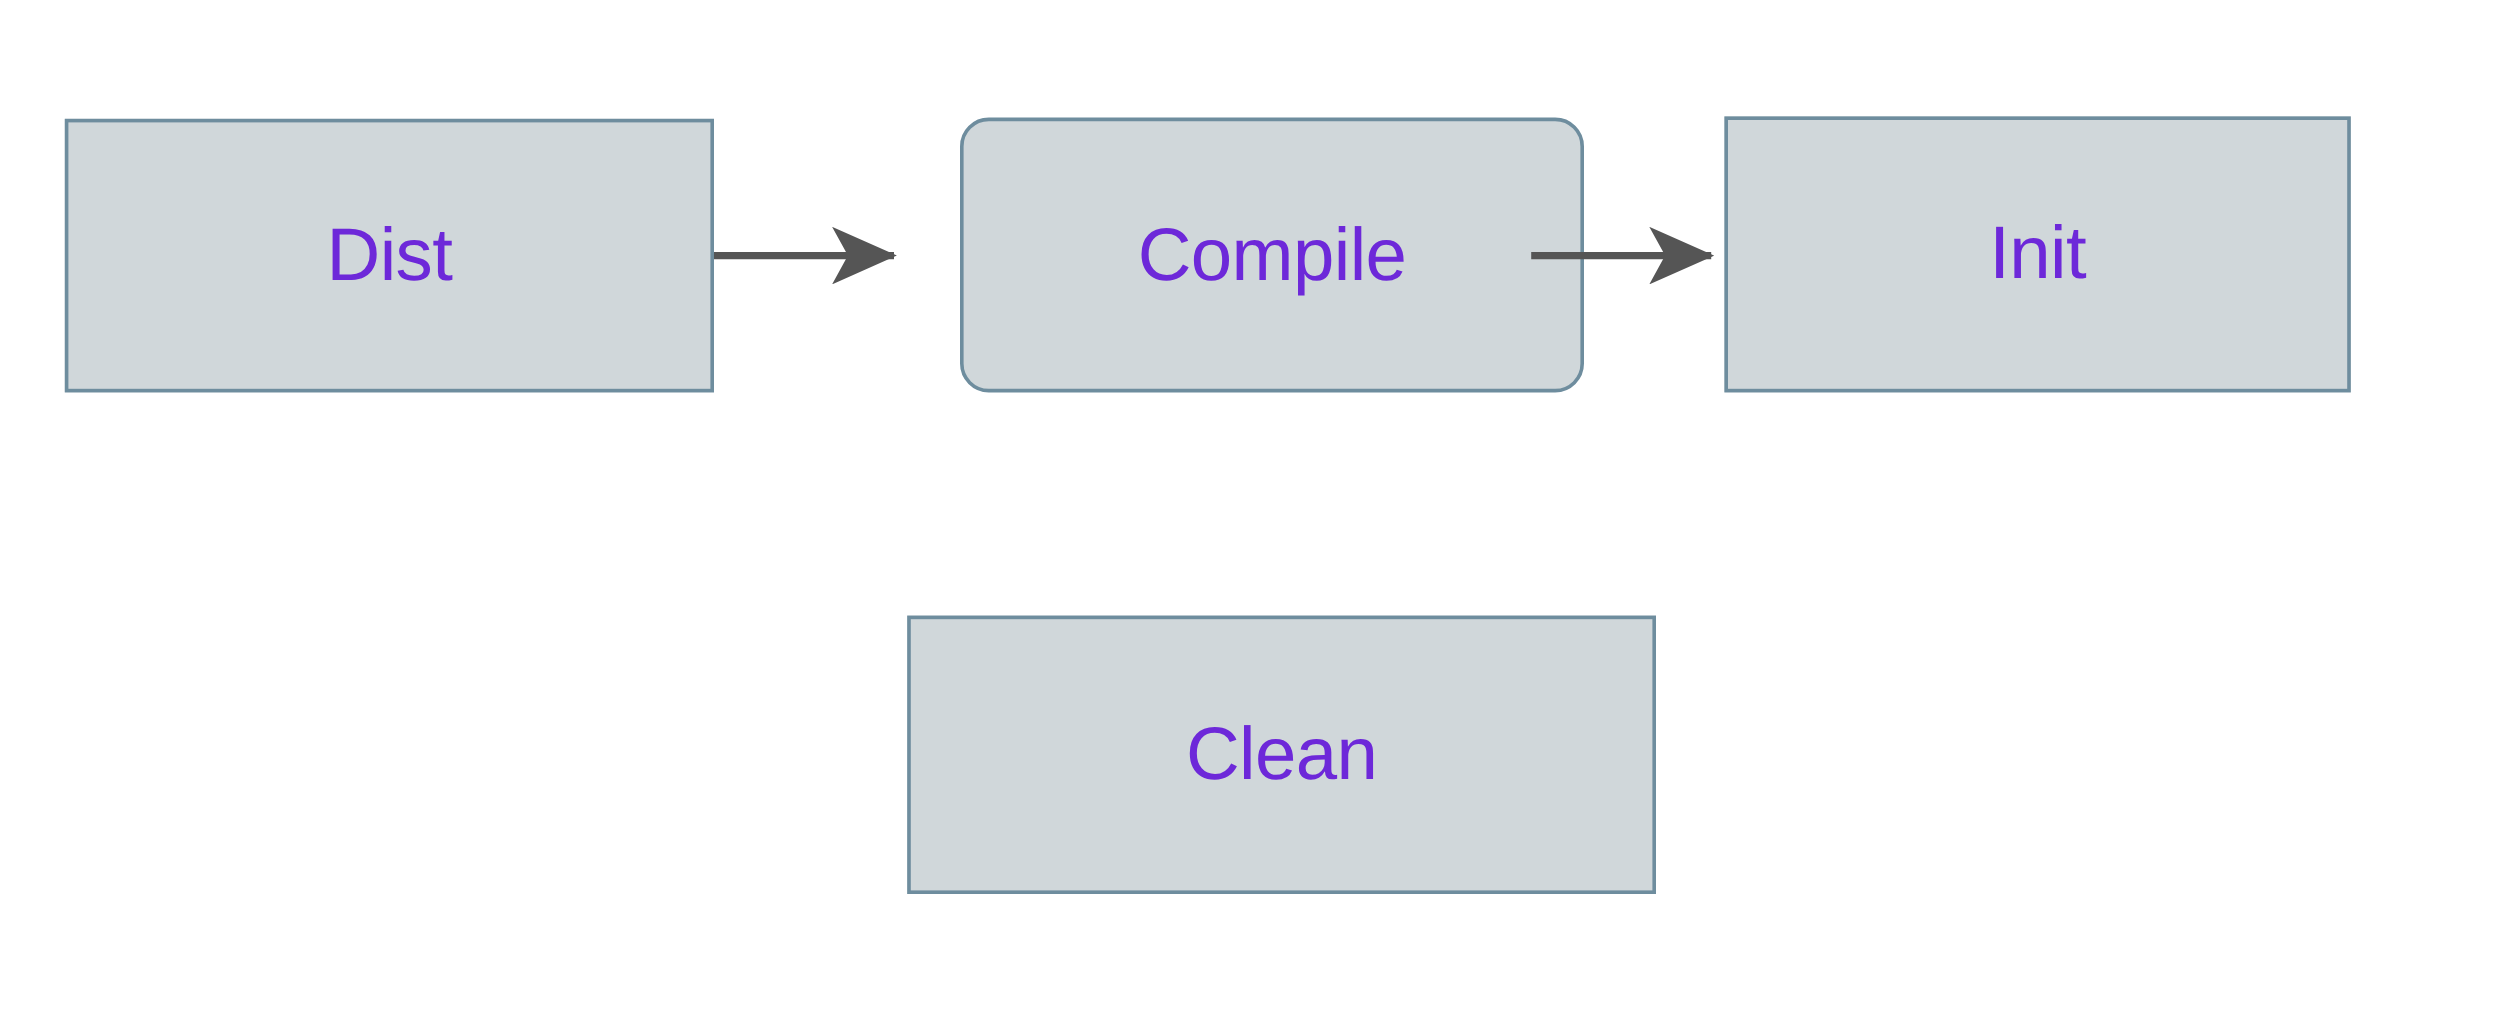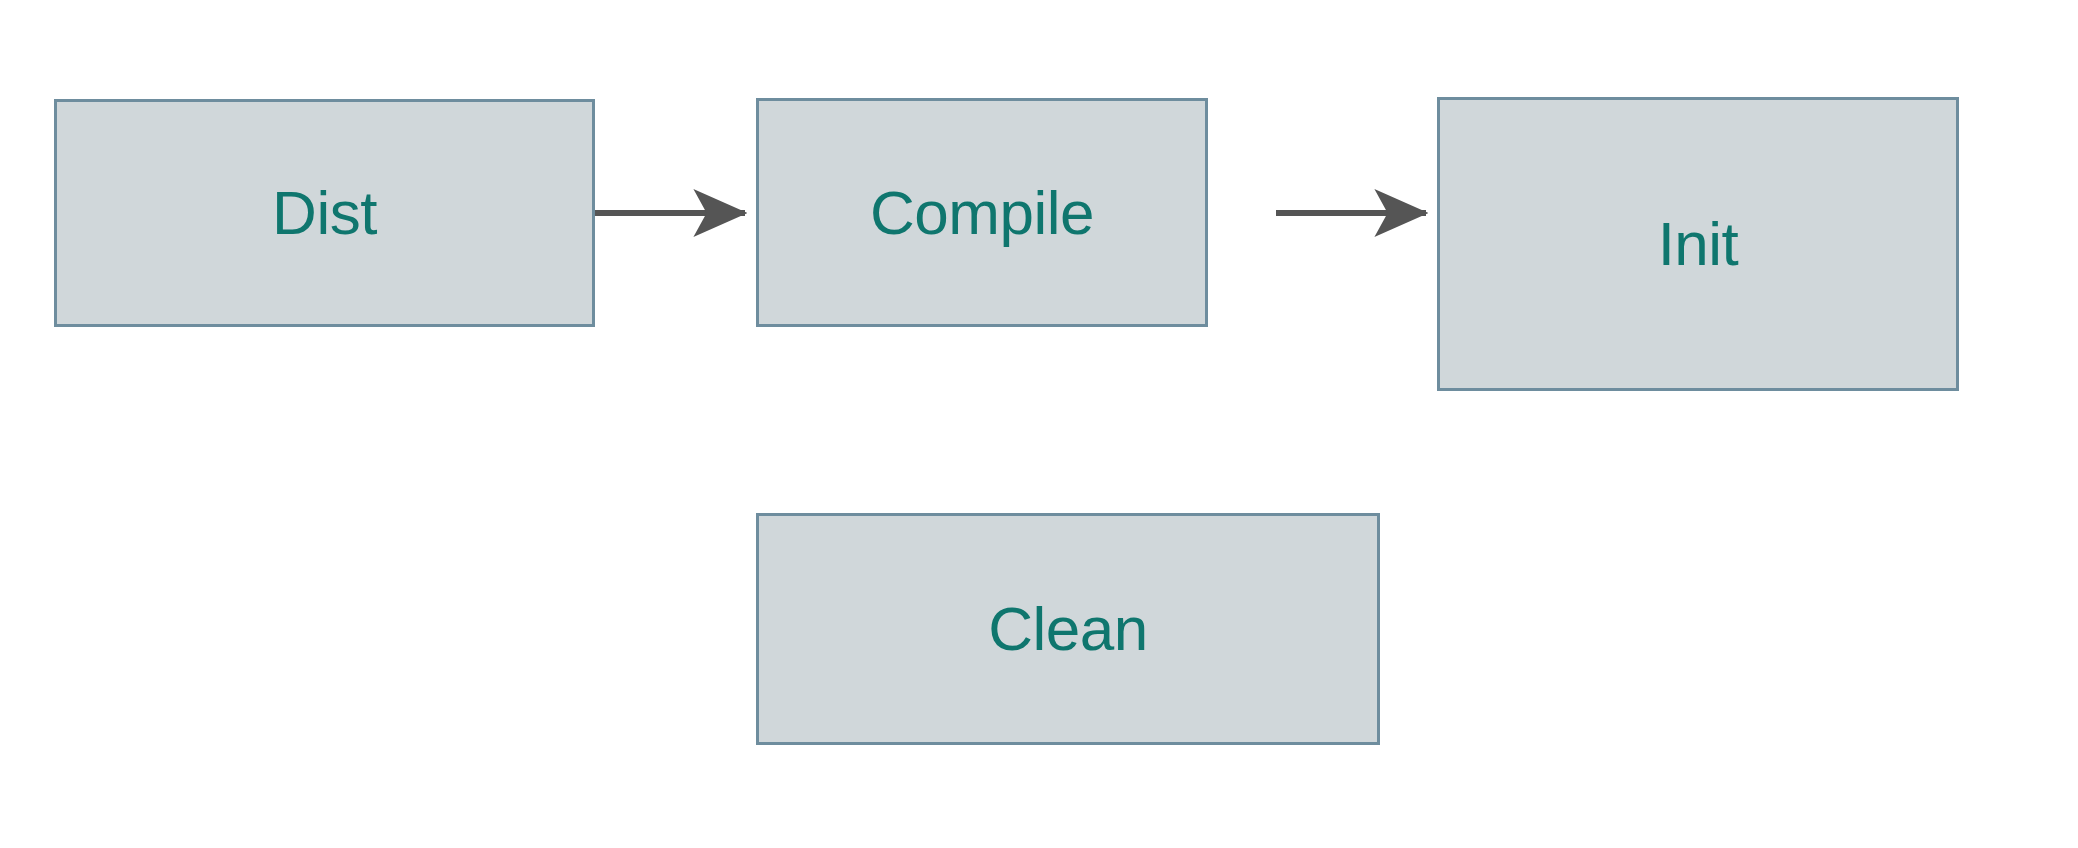--- a/index.html
+++ b/index.html
@@ -23,33 +23,33 @@
     background: #d0d7da;
     border: 3px solid #6e8d9e;
     display: flex;
     align-items: center;
     justify-content: center;
   }
   .node-label {
     font-family: "Liberation Sans", sans-serif;
     font-size: 62px;
     font-weight: 400;
-    color: #0f766e;
+    color: #6d28d9;
     line-height: 1;
     letter-spacing: -0.5px;
     white-space: nowrap;
     user-select: none;
   }
   .edge {
     position: absolute;
     overflow: visible;
   }
   #node-dist  { left: 54px;   top: 99px;  width: 541px; height: 228px; }
-  #node-compile { left: 756px; top: 98px;  width: 452px; height: 229px; }
-  #node-init  { left: 1437px; top: 97px;  width: 522px; height: 294px; }
+  #node-compile { left: 800px; top: 98px;  width: 520px; height: 229px; border-radius: 24px; }
+  #node-init  { left: 1437px; top: 97px;  width: 522px; height: 230px; }
   #node-clean { left: 756px;  top: 513px; width: 624px; height: 232px; }
 
   #edge-dist-compile { left: 595px;  top: 183px; width: 166px; height: 60px; }
   #edge-compile-init { left: 1276px; top: 183px; width: 166px; height: 60px; }
 </style>
 </head>
 <body>
 
 <div id="canvas">
 

